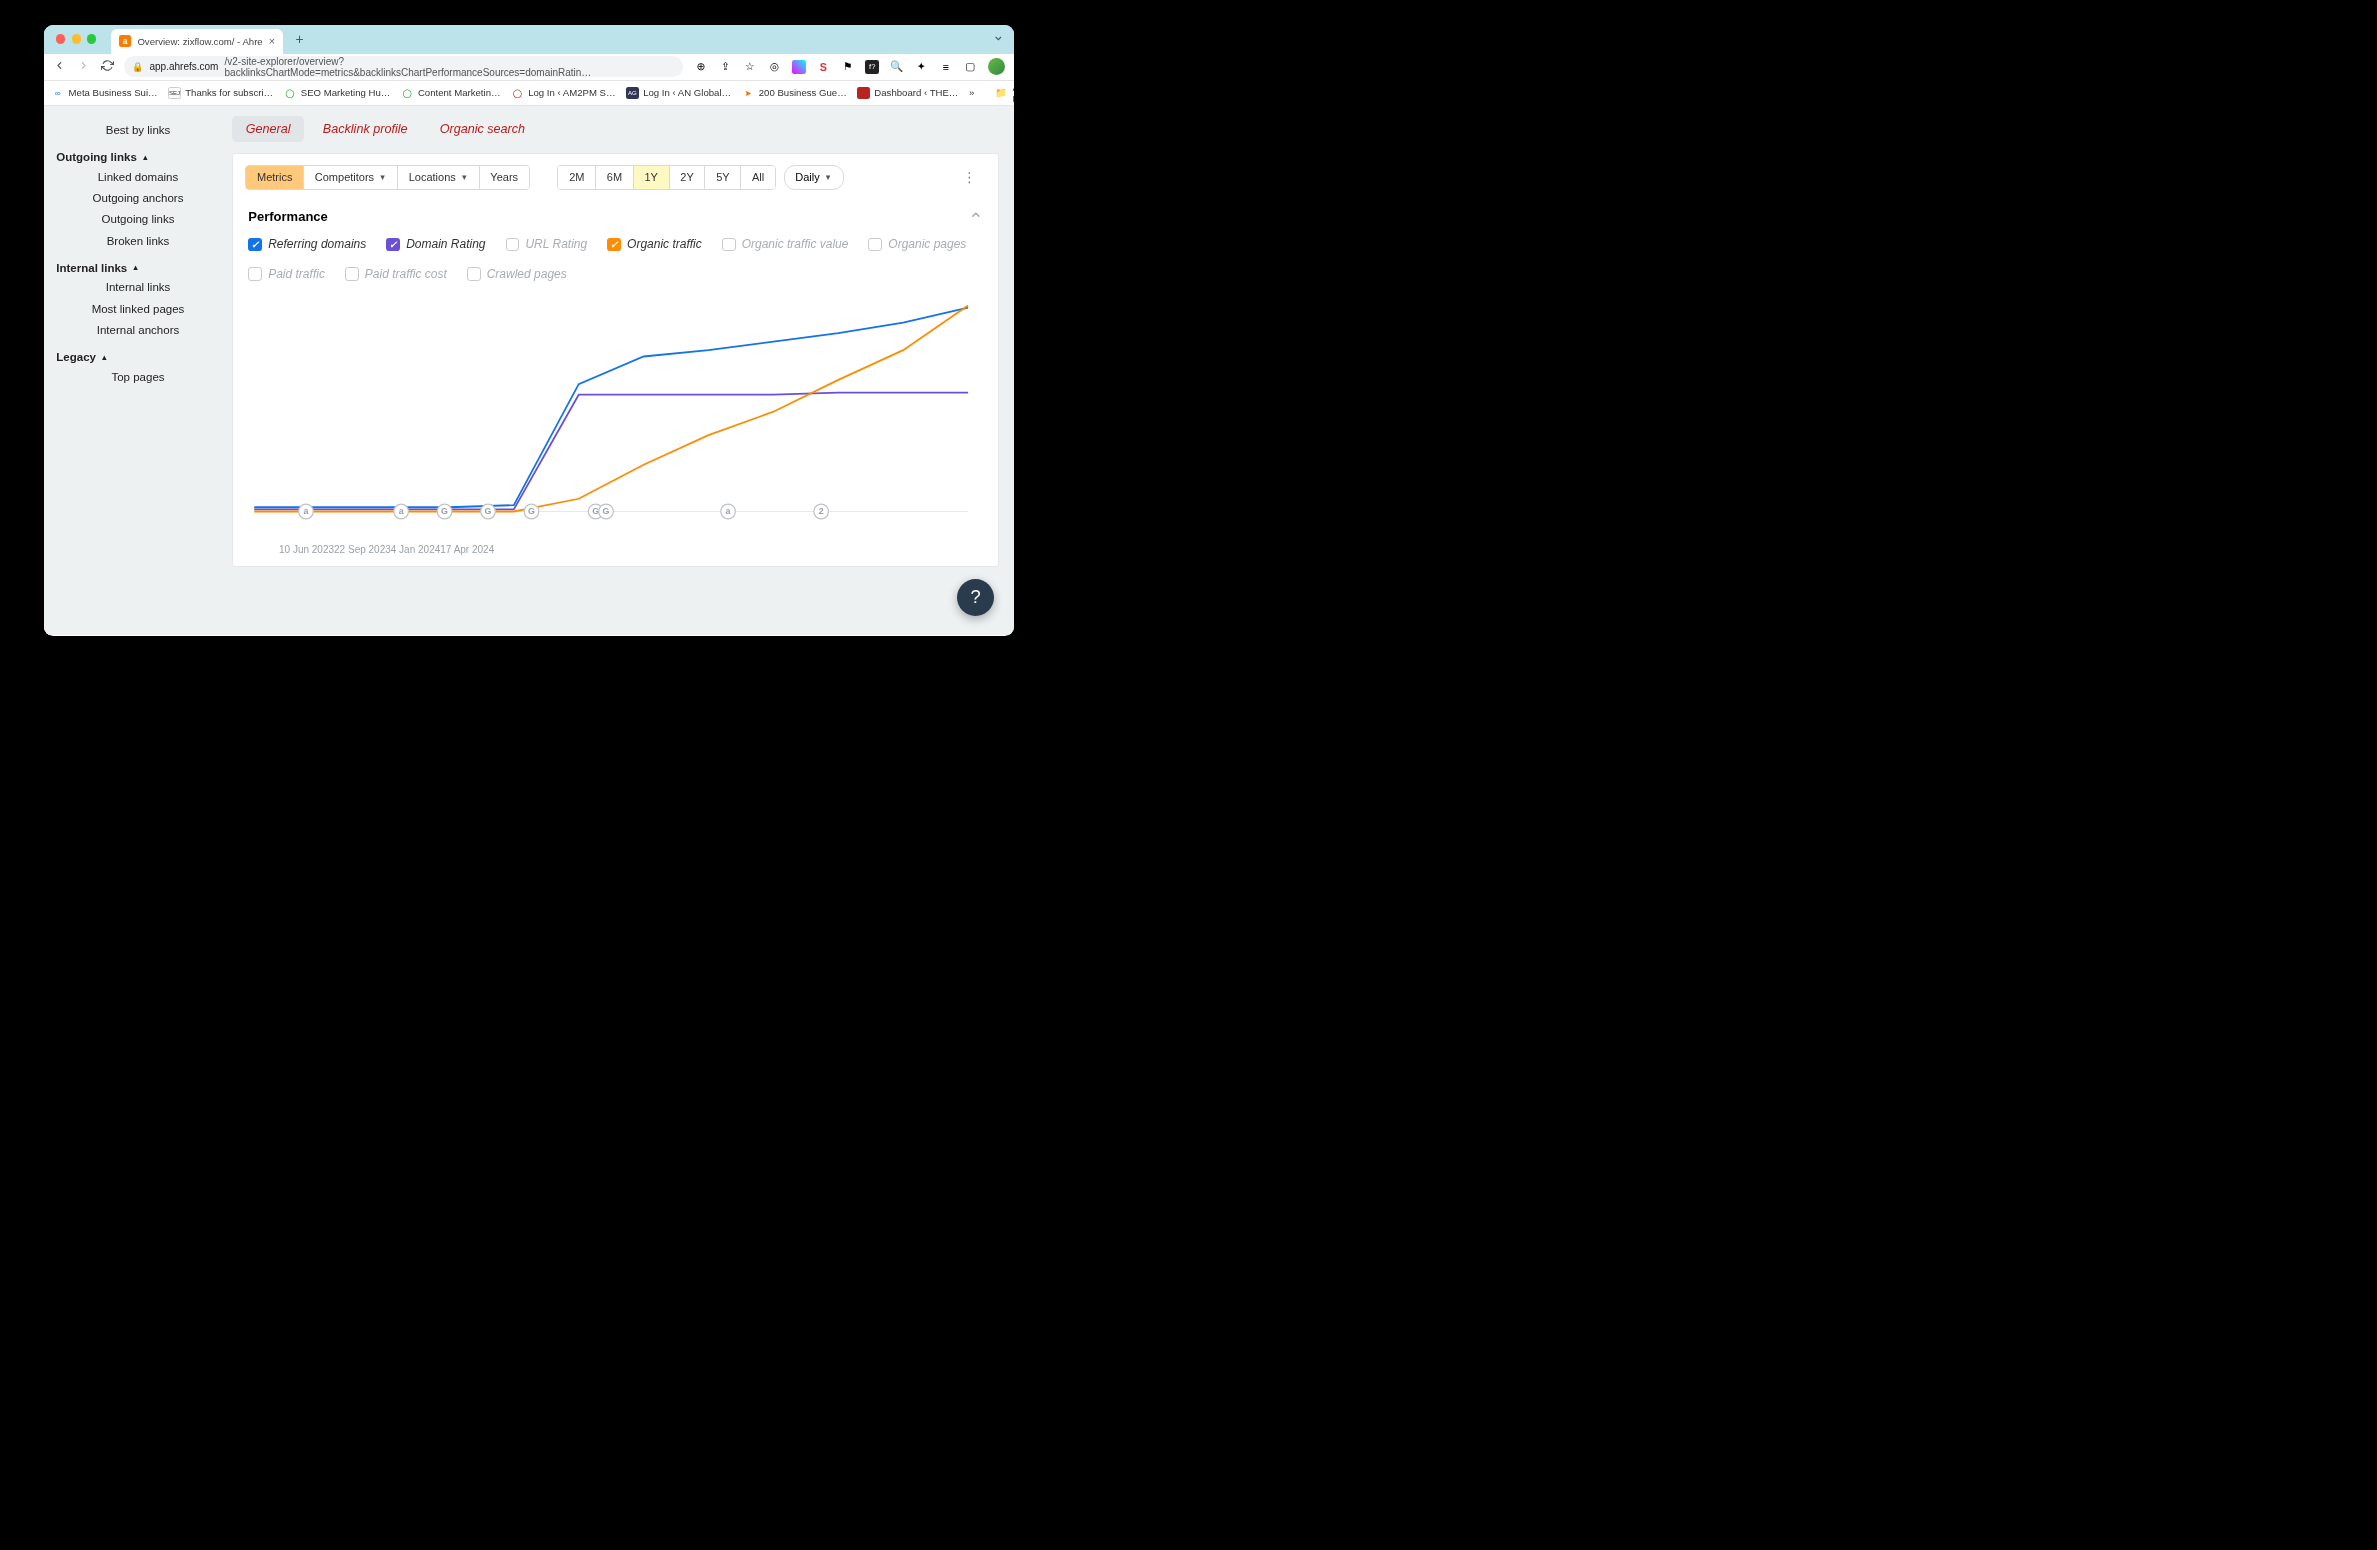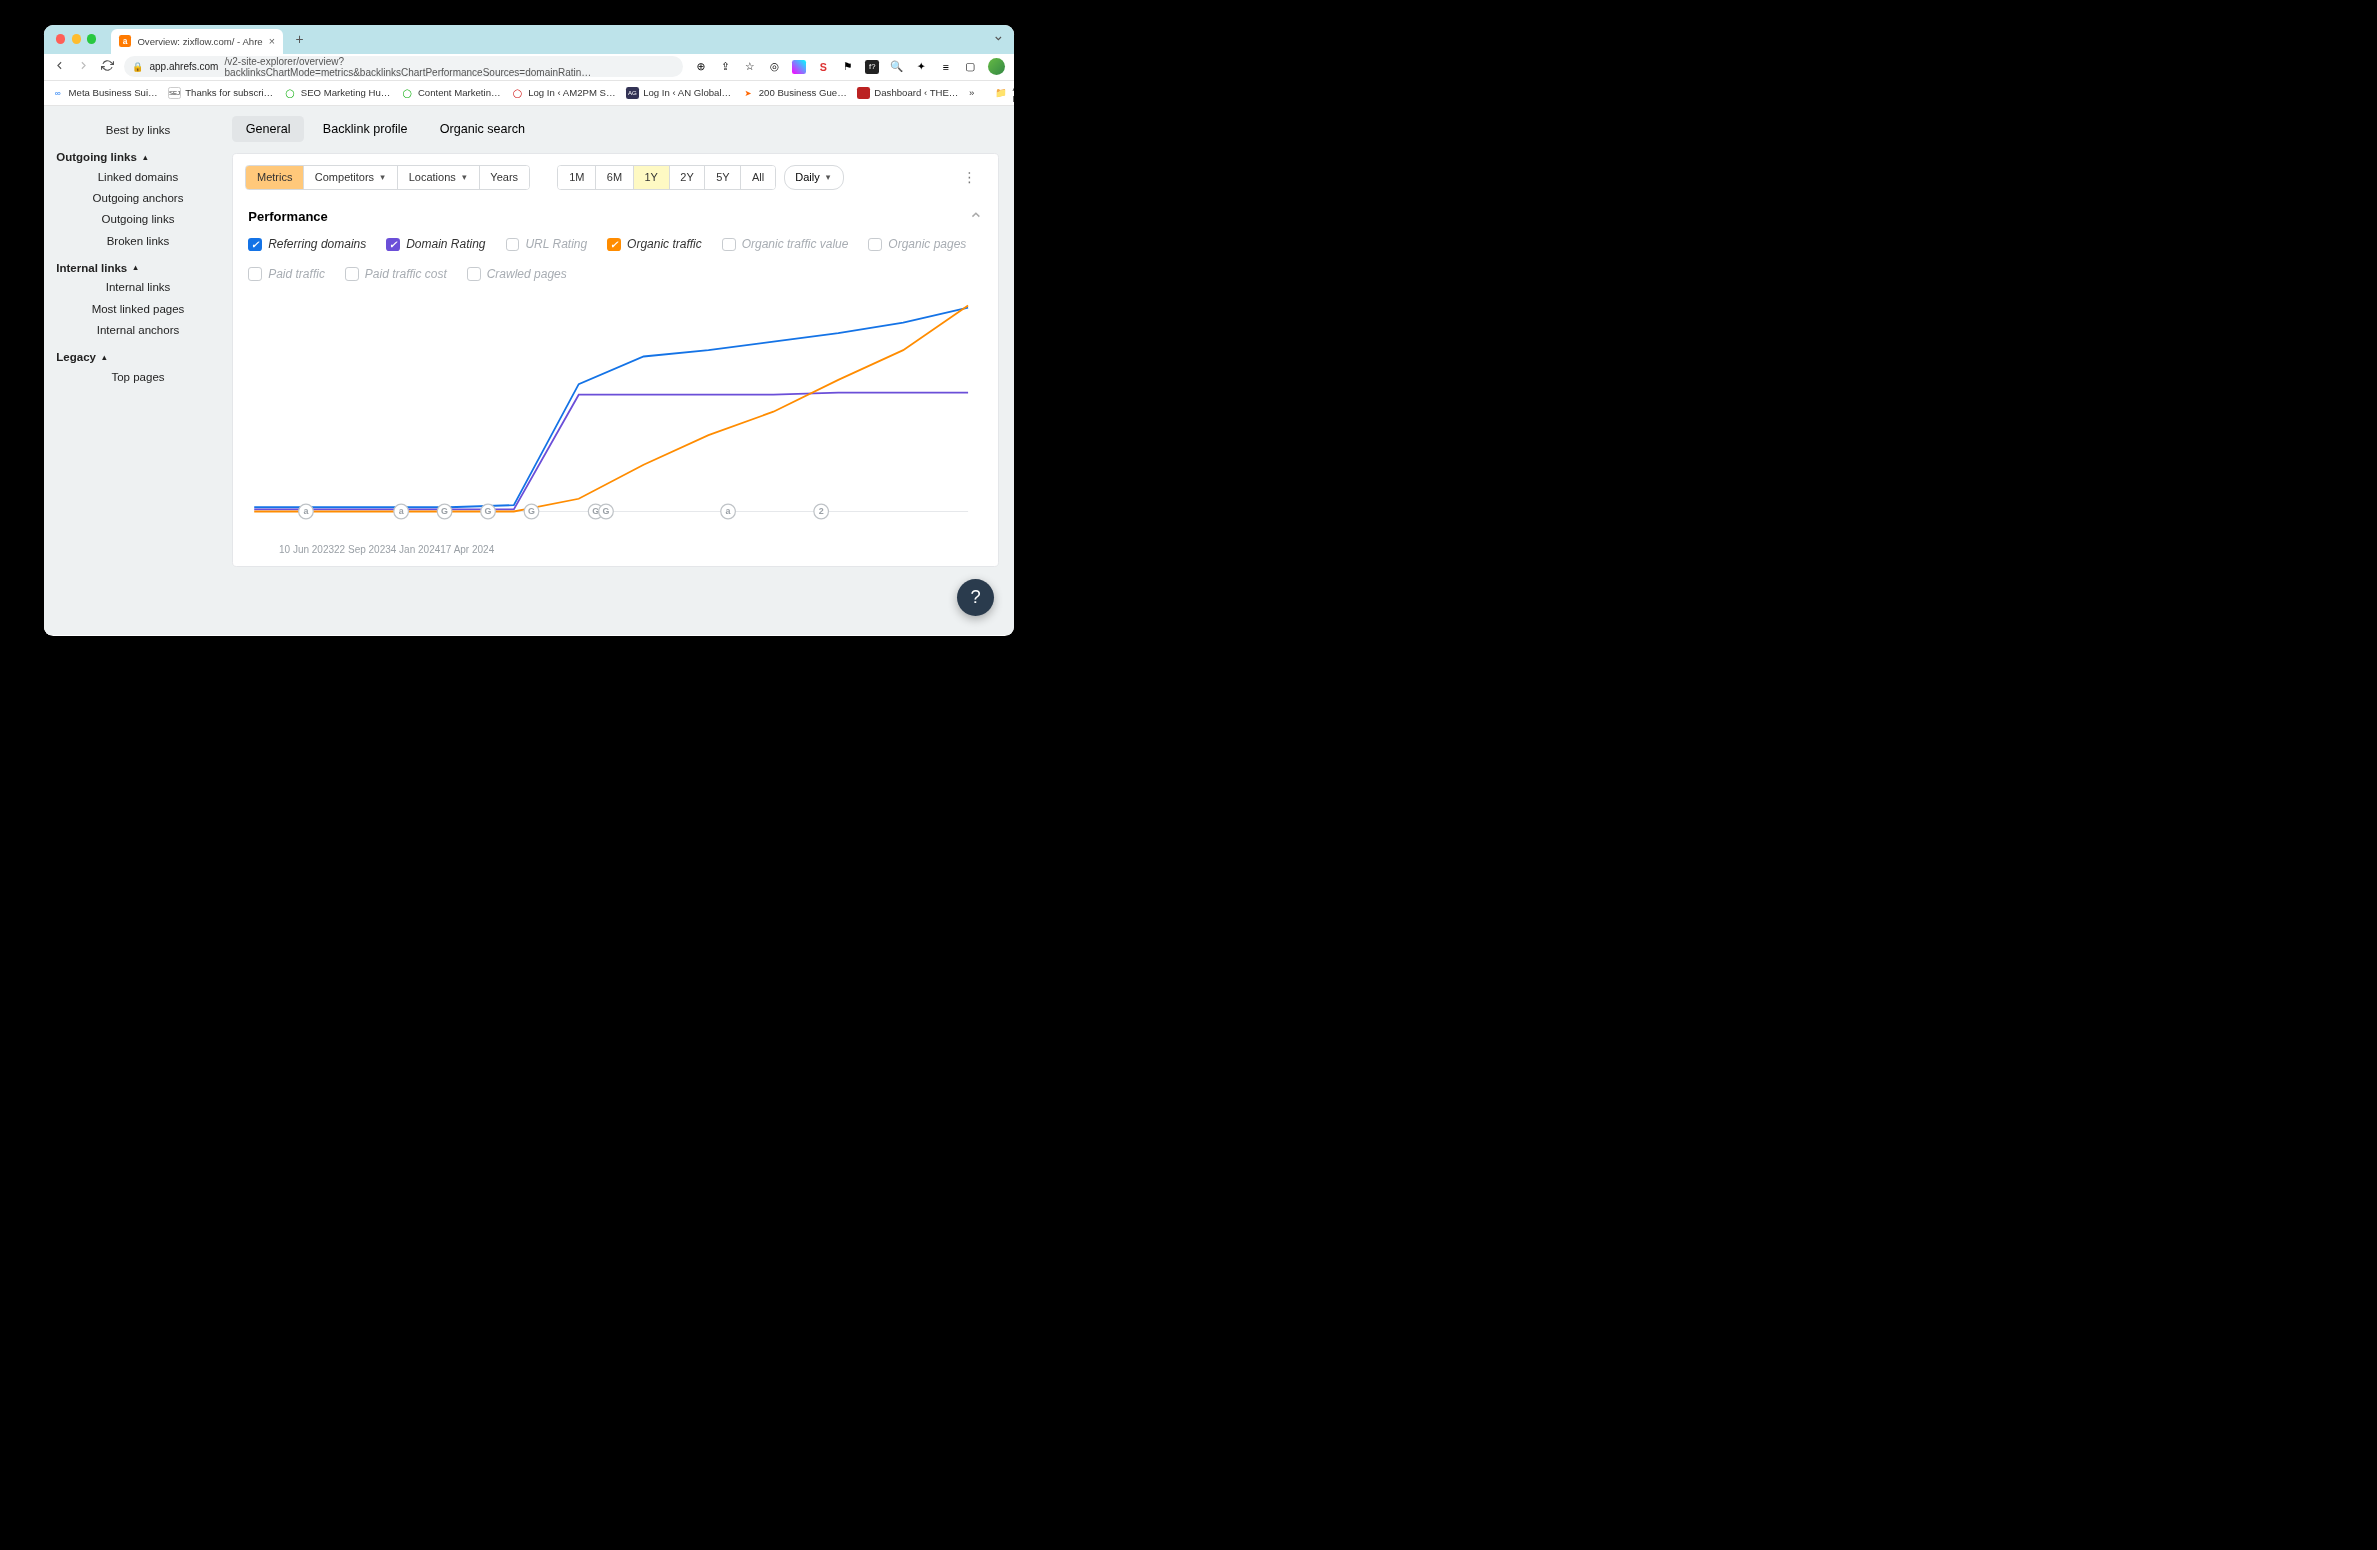--- a/index.html
+++ b/index.html
@@ -26,21 +26,21 @@
   .bm { display:flex; align-items:center; gap:4.6px; white-space:nowrap; }
   .bm .bic { width:12.3px; height:12.3px; display:flex; align-items:center; justify-content:center; font-size:8.4px; border-radius:2.3px;}
   .allbm { margin-left:auto; display:flex; gap:4.6px; align-items:center;}
   .content { display:flex; height:calc(100% - 29px - 27.6px - 24.5px); background:#eef1f2; }
   .sidebar { width:188px; padding:13.8px 12.3px; font-size:11.5px; color:#222; background:#eef1f2;}
   .sidebar .item { padding:4.6px 0; cursor:pointer;text-align:center; }
   .sidebar .group { font-weight:700; padding:10.7px 0 3.1px; display:flex; align-items:center; gap:4.6px;}
   .sidebar .group .tri { font-size:7.7px; }
   .main { flex:1; padding:0; }
   .subtabs { display:flex; gap:4.6px; padding:10.7px 0 10.7px 0; }
-  .subtab { padding:6.1px 13.8px; font-size:12.6px; color:#000000; border-radius:4.6px; cursor:pointer;}
+  .subtab { padding:6.1px 13.8px; font-size:12.6px; color:#b91c1c; border-radius:4.6px; cursor:pointer;font-style:italic;}
   .subtab.active { background:#e2e5e7; }
   .panel { background:#fff; border:0.8px solid #e4e6e9; border-radius:4.6px; margin-right:15.3px; }
   .controls { display:flex; align-items:center; padding:10.7px 12.3px; gap:7.7px; }
   .seg { display:flex; border:0.8px solid #d7dadd; border-radius:3.8px; overflow:hidden; }
   .seg .btn { padding:5.4px 10.7px; font-size:11px; color:#333; background:#fff; border-right:0.8px solid #d7dadd; cursor:pointer; display:flex; align-items:center; gap:4.6px;}
   .seg .btn:last-child{border-right:none;}
   .seg .btn.active { background:#fef9c3; }
   .seg .btn.orange { background:#ffc87a; }
   .single { border:0.8px solid #d7dadd; border-radius:11px; padding:5.4px 10.7px; font-size:11px; display:flex; gap:4.6px; align-items:center; cursor:pointer;}
   .controls .gap { flex:0 0 12.3px; }
@@ -198,21 +198,21 @@
                 <span class="caret">▼</span>
               </div>
             <div class="btn">
                 <span>Locations</span>
                 <span class="caret">▼</span>
               </div>
             <div class="btn">Years</div>
           </div>
           <div class="gap"></div>
           <div class="seg">
-            <div class="btn">1M</div>
+            <div class="btn">2M</div>
             <div class="btn">6M</div>
             <div class="btn active">1Y</div>
             <div class="btn">2Y</div>
             <div class="btn">5Y</div>
             <div class="btn">All</div>
           </div>
           <div class="single">
               <span>Daily</span>
               <span class="caret">▼</span>
             </div>

